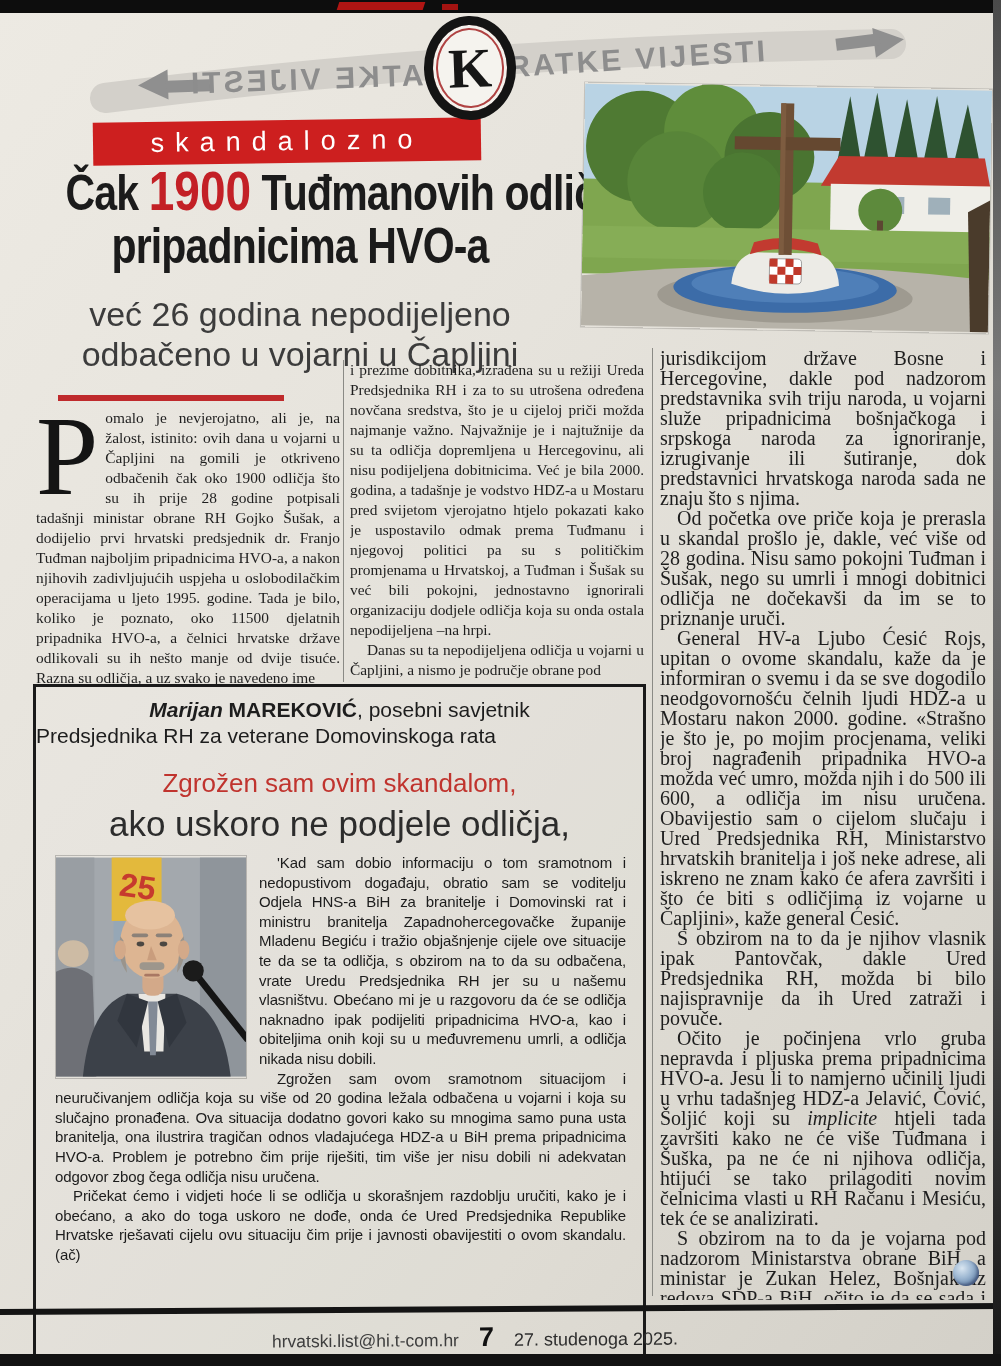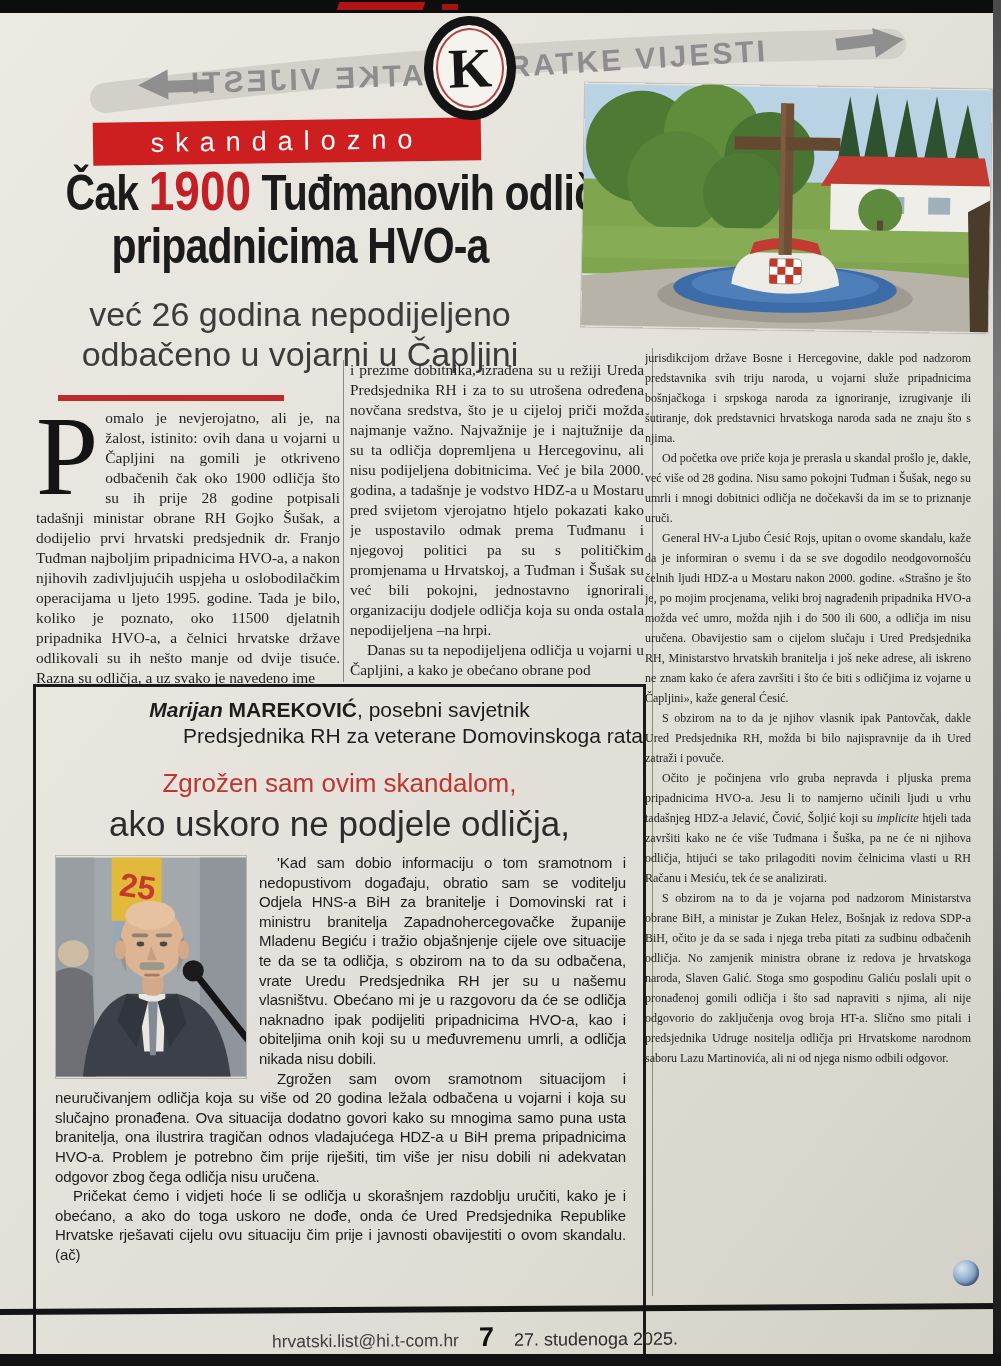--- a/index.html
+++ b/index.html
@@ -50,33 +50,33 @@
   .photo-memorial{position:absolute;left:583px;top:86px;width:407px;height:244px;transform:rotate(1deg);
         box-shadow:0 0 0 1px rgba(0,0,0,.15);}
   .photo-memorial svg,.qb-photo svg{display:block;width:100%;height:100%;}
 
   
   .col{position:absolute;text-align:justify;color:#1e1e1e;}
   .col p{margin:0;}
   .col p + p{text-indent:17px;}
   .col1{left:36px;top:408px;width:304px;height:276px;font-size:15.4px;line-height:20px;overflow:hidden;}
   .col2{left:350px;top:360px;width:294px;height:324px;font-size:15.4px;line-height:20px;overflow:hidden;}
-  .col3{left:645px;top:348px;width:326px;height:952px;font-size:12px;line-height:20px;overflow:hidden;}
+  .col3{left:660px;top:348px;width:326px;height:952px;font-size:20px;line-height:20px;overflow:hidden;}
   .vline{position:absolute;width:1px;background:#8a8a85;}
   .vline1{left:343px;top:360px;height:322px;}
   .vline2{left:652px;top:348px;height:948px;}
   .dropcap{float:left;font-size:112px;line-height:92px;padding:2px 7px 0 0;font-weight:normal;color:#141414;}
 
   
   .quote-box{position:absolute;left:33px;top:684px;width:613px;height:708px;border:3px solid #1a1a1a;
         box-sizing:border-box;font-family:"Liberation Sans",sans-serif;overflow:hidden;background:rgba(255,255,255,0.06);}
   .qb-title{margin-top:10px;text-align:center;font-size:21px;line-height:26px;color:#1d1d1d;}
   .qb-title .nm-first{font-style:italic;font-weight:bold;}
   .qb-title .nm-last{font-weight:bold;}
-  .qb-title2{text-align:right;font-size:21px;line-height:26px;color:#1d1d1d;}
+  .qb-title2{text-align:left;font-size:21px;line-height:26px;color:#1d1d1d;}
   .qb-red{margin-top:12px;text-align:center;font-size:26px;line-height:44px;color:#c0342e;}
   .qb-black{text-align:center;font-size:35px;line-height:38px;color:#2c2c2c;}
   .qb-body{margin:10px 17px 0 19px;font-size:15px;line-height:19.6px;text-align:justify;color:#1c1c1c;letter-spacing:-0.1px;}
   .qb-body p{margin:0;text-indent:18px;}
   .qb-photo{float:left;width:190px;height:222px;margin:3px 13px 4px 1px;box-shadow:0 0 0 1px rgba(0,0,0,.2);}
 
   
   .globe{position:absolute;left:953px;top:1260px;width:26px;height:26px;border-radius:50%;
         background:radial-gradient(circle at 35% 32%,#d9e6f1 0%,#9db7d2 40%,#6d8cb0 70%,#51688c 100%);
         box-shadow:inset -2px -2px 3px rgba(0,0,40,.35);}
@@ -172,21 +172,21 @@
       <path d="M386,122 L408,110 L408,242 L390,242 Z" fill="#4a3b2b"></path>
     </svg>
   </div>
 
   <div class="col col1">
     <p><span class="dropcap">P</span><span>omalo je nevjerojatno, ali je, na žalost, istinito: ovih dana u vojarni u Čapljini na gomili je otkriveno odbačenih čak oko 1900 odličja što su ih prije 28 godine potpisali tadašnji ministar obrane RH Gojko Šušak, a dodijelio prvi hrvatski predsjednik dr. Franjo Tuđman najboljim pripadnicima HVO-a, a nakon njihovih zadivljujućih uspjeha u oslobodilačkim operacijama u ljeto 1995. godine. Tada je bilo, koliko je poznato, oko 11500 djelatnih pripadnika HVO-a, a čelnici hrvatske države odlikovali su ih nešto manje od dvije tisuće. Razna su odličja, a uz svako je navedeno ime</span></p>
   </div>
   <div class="vline vline1"></div>
   <div class="col col2">
     <p>i prezime dobitnika, izrađena su u režiji Ureda Predsjednika RH i za to su utrošena određena novčana sredstva, što je u cijeloj priči možda najmanje važno. Najvažnije je i najtužnije da su ta odličja dopremljena u Hercegovinu, ali nisu podijeljena dobitnicima. Već je bila 2000. godina, a tadašnje je vodstvo HDZ-a u Mostaru pred svijetom vjerojatno htjelo pokazati kako je uspostavilo odmak prema Tuđmanu i njegovoj politici pa su s političkim promjenama u Hrvatskoj, a Tuđman i Šušak su već bili pokojni, jednostavno ignorirali organizaciju dodjele odličja koja su onda ostala nepodijeljena –na hrpi.</p>
-    <p>Danas su ta nepodijeljena odličja u vojarni u Čapljini, a kako je obećano obrane pod</p>
+    <p>Danas su ta nepodijeljena odličja u vojarni u Čapljini, a nismo je područje obrane pod</p>
   </div>
   <div class="vline vline2"></div>
   <div class="col col3">
     <p>jurisdikcijom države Bosne i Hercegovine, dakle pod nadzorom predstavnika svih triju naroda, u vojarni služe pripadnicima bošnjačkoga i srpskoga naroda za ignoriranje, izrugivanje ili šutiranje, dok predstavnici hrvatskoga naroda sada ne znaju što s njima.</p>
     <p>Od početka ove priče koja je prerasla u skandal prošlo je, dakle, već više od 28 godina. Nisu samo pokojni Tuđman i Šušak, nego su umrli i mnogi dobitnici odličja ne dočekavši da im se to priznanje uruči.</p>
     <p>General HV-a Ljubo Ćesić Rojs, upitan o ovome skandalu, kaže da je informiran o svemu i da se sve dogodilo neodgovornošću čelnih ljudi HDZ-a u Mostaru nakon 2000. godine. «Strašno je što je, po mojim procjenama, veliki broj nagrađenih pripadnika HVO-a možda već umro, možda njih i do 500 ili 600, a odličja im nisu uručena. Obavijestio sam o cijelom slučaju i Ured Predsjednika RH, Ministarstvo hrvatskih branitelja i još neke adrese, ali iskreno ne znam kako će afera završiti i što će biti s odličjima iz vojarne u Čapljini», kaže general Ćesić.</p>
     <p>S obzirom na to da je njihov vlasnik ipak Pantovčak, dakle Ured Predsjednika RH, možda bi bilo najispravnije da ih Ured zatraži i povuče.</p>
     <p><span>Očito je počinjena vrlo gruba nepravda i pljuska prema pripadnicima HVO-a. Jesu li to namjerno učinili ljudi u vrhu tadašnjeg HDZ-a Jelavić, Čović, Šoljić koji su </span><i>implicite</i><span> htjeli tada završiti kako ne će više Tuđmana i Šuška, pa ne će ni njihova odličja, htijući se tako prilagoditi novim čelnicima vlasti u RH Račanu i Mesiću, tek će se analizirati.</span></p>
     <p>S obzirom na to da je vojarna pod nadzorom Ministarstva obrane BiH, a ministar je Zukan Helez, Bošnjak iz redova SDP-a BiH, očito je da se sada i njega treba pitati za sudbinu odbačenih odličja. No zamjenik ministra obrane iz redova je hrvatskoga naroda, Slaven Galić. Stoga smo gospodinu Galiću poslali upit o pronađenoj gomili odličja i što sad napraviti s njima, ali nije odgovorio do zaključenja ovog broja HT-a. Slično smo pitali i predsjednika Udruge nositelja odličja pri Hrvatskome narodnom saboru Lazu Martinovića, ali ni od njega nismo odbili odgovor.</p>
   </div>

